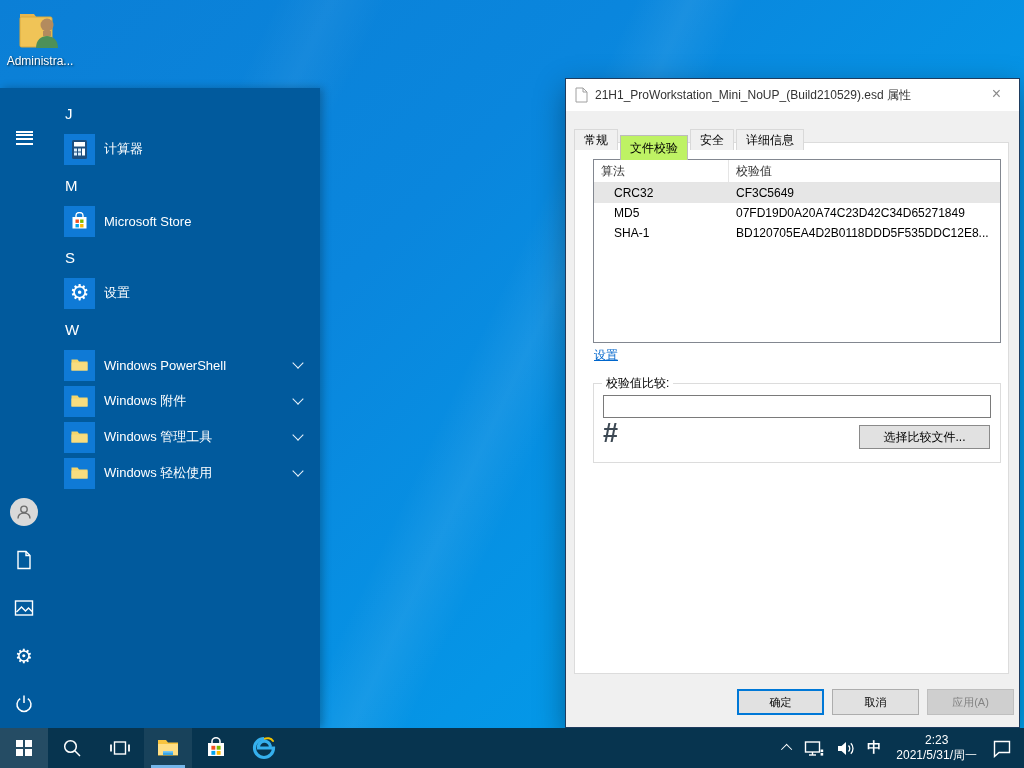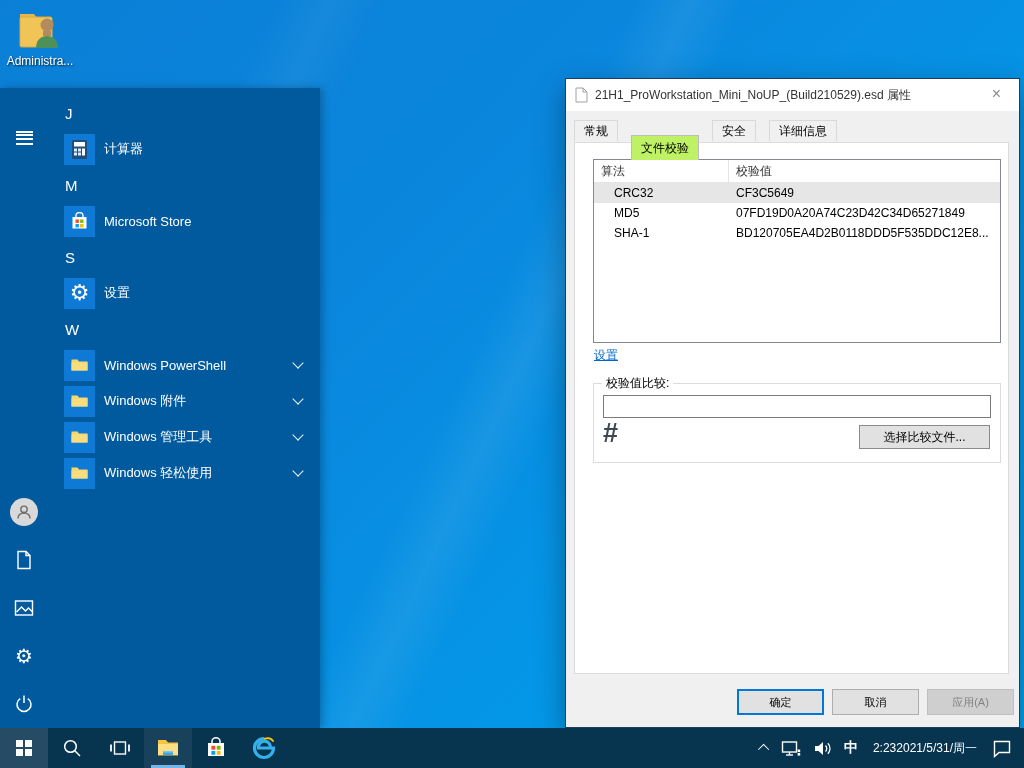--- a/index.html
+++ b/index.html
@@ -38,21 +38,21 @@
 
   
   .dialog { position:absolute; left:565px; top:78px; width:455px; height:650px; background:#f0f0f0;
     border:1px solid #1e3c5f; box-shadow:0 10px 28px rgba(0,0,0,.35); font-size:12px; color:#000; }
   .titlebar { position:absolute; left:0; top:0; right:0; height:32px; background:#fff;
     display:flex; align-items:center; padding-left:9px; }
   .titlebar .ttl { margin-left:7px; color:#333; white-space:nowrap; overflow:hidden; }
   .close-btn { position:absolute; right:0; top:0; width:45px; height:30px; display:flex;
     align-items:center; justify-content:center; color:#8a8a8a; font-size:16px; }
 
-  .tabs { position:absolute; left:8px; top:41px; display:flex; align-items:flex-start; z-index:3;gap:11px; }
+  .tabs { position:absolute; left:8px; top:41px; display:flex; align-items:center; z-index:3; }
   .tab { height:21px; padding:0 9px; display:flex; align-items:center; background:#f0f0f0;
     border:1px solid #d9d9d9; border-bottom:none; margin-right:2px; }
   .tab.active { height:25px; background:#bef264; border-color:#bcbcbc; position:relative; margin-bottom:-1px;margin-top:15px; }
 
   .tab-page { position:absolute; left:8px; right:10px; top:63px; bottom:53px; background:#fff; border:1px solid #dcdcdc; z-index:2; }
 
   .listview { position:absolute; left:18px; top:16px; width:408px; height:184px; border:1px solid #828790; background:#fff; }
   .lv-header { display:flex; height:23px; border-bottom:1px solid #e5e5e5; }
   .lv-h { display:flex; align-items:center; padding:0 7px; color:#333; }
   .lv-h.c1 { width:135px; border-right:1px solid #e5e5e5; }
@@ -85,21 +85,21 @@
   .tb-slot.active-start { background:rgba(255,255,255,.12); }
   .tb-slot.active-app { background:rgba(255,255,255,.07); }
   .underline { position:absolute; bottom:0; left:7px; right:7px; height:3px; background:#75b6ea; }
   .win-logo { display:grid; grid-template-columns:7px 7px; grid-template-rows:7px 7px; gap:1.5px; }
   .win-logo div { background:#fff; }
 
   .tray { margin-left:auto; display:flex; align-items:center; padding-right:6px; }
   .tray-item { height:40px; display:flex; align-items:center; justify-content:center; padding:0 6px; }
   .chev-up { width:8px; height:8px; border-left:1.5px solid #fff; border-top:1.5px solid #fff; transform:rotate(45deg) translateY(2px); }
   .ime { font-size:14px; font-weight:bold; }
-  .clock { flex-direction:row; line-height:1.25; font-size:12px; text-align:center; padding:0 9px; }
+  .clock { flex-direction:column; line-height:1.25; font-size:12px; text-align:center; padding:0 9px; }
 
   svg { display:block; }
 </style>
 </head>
 <body>
 
 <div class="desktop">
   <div class="beam"></div>
 </div>
 

